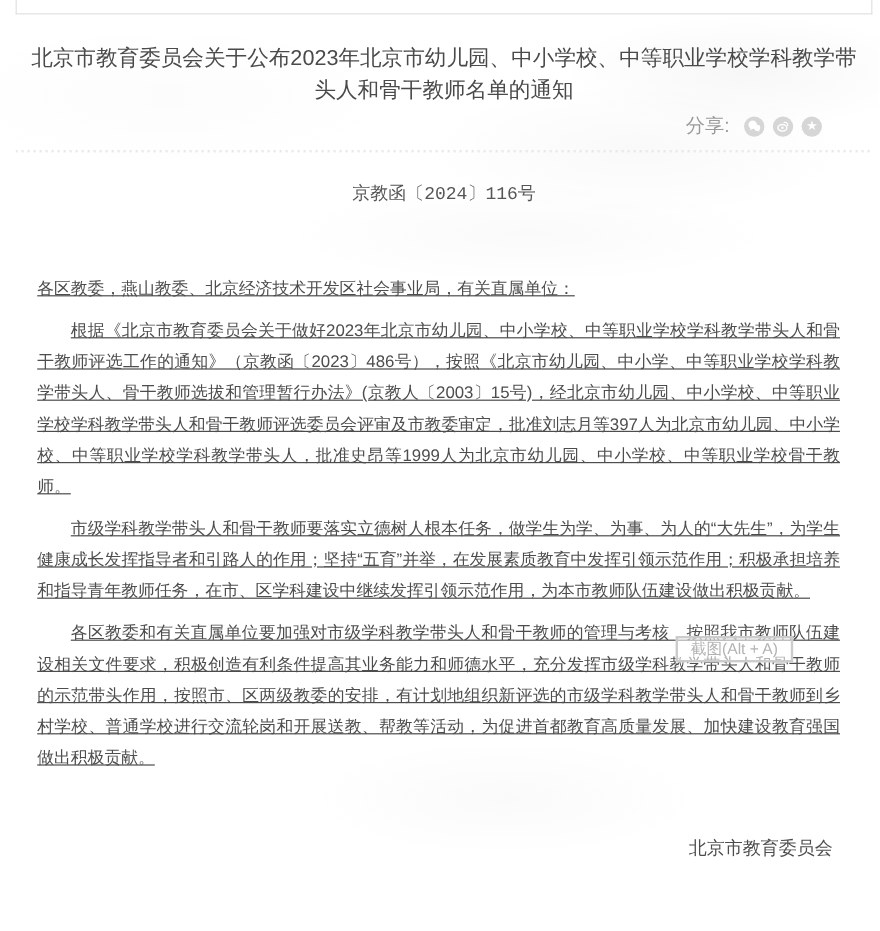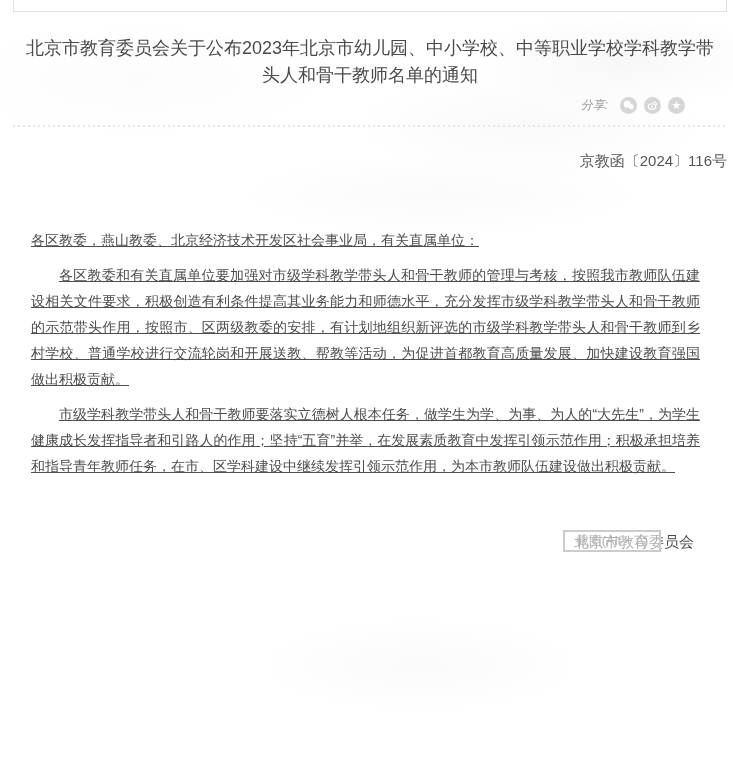--- a/index.html
+++ b/index.html
@@ -46,44 +46,45 @@
 
   .share-row {
     margin-top:6px;
     padding-right:42px;
     height:20px;
     display:flex;
     justify-content:flex-end;
     align-items:center;
     gap:7px;
   }
-  .share-label { font-size:12px; color:#9a9a9a; margin-right:5px;font-style:italic; }
+  .share-label { font-size:16px; color:#9a9a9a; margin-right:5px; }
   .share-icon {
     width:17px; height:17px; border-radius:50%;
     background:#d6d6d6;
     display:inline-flex; align-items:center; justify-content:center;
     cursor:pointer;
   }
   .share-icon svg { display:block; }
   .share-icon .star-glyph { color:#fff; font-size:11px; line-height:17px; }
 
   .dotted-sep {
     margin-top:9px;
     height:4px;
     background-image:repeating-linear-gradient(90deg,#e7e7e7 0 2px, transparent 2px 5px);
     background-size:5px 2px;
     background-position:0 1px;
     background-repeat:repeat-x;
   }
 
   .doc-number {
     margin-top:24px;
-    text-align:right;
+    text-align:center;
     font-size:15px;
     color:#555;
+    font-family:Liberation Mono, monospace;
   }
 
   .doc-body {
     margin-top:56px;
     padding:0 27px 0 18px;
     font-size:14px;
     line-height:26px;
     color:#4d4d4d;
     text-align:justify;
     text-decoration:underline;
@@ -144,22 +145,23 @@
         <span class="star-glyph">★</span>
       </span>
     </div>
 
     <div class="dotted-sep"></div>
 
     <div class="doc-number">京教函〔2024〕116号</div>
 
     <div class="doc-body">
       <p class="salutation">各区教委，燕山教委、北京经济技术开发区社会事业局，有关直属单位：</p>
+      <p class="indent">根据《北京市教育委员会关于做好2023年北京市幼儿园、中小学校、中等职业学校学科教学带头人和骨干教师评选工作的通知》（京教函〔2023〕486号），按照《北京市幼儿园、中小学、中等职业学校学科教学带头人、骨干教师选拔和管理暂行办法》(京教人〔2003〕15号)，经北京市幼儿园、中小学校、中等职业学校学科教学带头人和骨干教师评选委员会评审及市教委审定，批准刘志月等397人为北京市幼儿园、中小学校、中等职业学校学科教学带头人，批准史昂等1999人为北京市幼儿园、中小学校、中等职业学校骨干教师。</p>
+      <p class="indent">市级学科教学带头人和骨干教师要落实立德树人根本任务，做学生为学、为事、为人的“大先生”，为学生健康成长发挥指导者和引路人的作用；坚持“五育”并举，在发展素质教育中发挥引领示范作用；积极承担培养和指导青年教师任务，在市、区学科建设中继续发挥引领示范作用，为本市教师队伍建设做出积极贡献。</p>
       <p class="indent">各区教委和有关直属单位要加强对市级学科教学带头人和骨干教师的管理与考核，按照我市教师队伍建设相关文件要求，积极创造有利条件提高其业务能力和师德水平，充分发挥市级学科教学带头人和骨干教师的示范带头作用，按照市、区两级教委的安排，有计划地组织新评选的市级学科教学带头人和骨干教师到乡村学校、普通学校进行交流轮岗和开展送教、帮教等活动，为促进首都教育高质量发展、加快建设教育强国做出积极贡献。</p>
-      <p class="indent">市级学科教学带头人和骨干教师要落实立德树人根本任务，做学生为学、为事、为人的“大先生”，为学生健康成长发挥指导者和引路人的作用；坚持“五育”并举，在发展素质教育中发挥引领示范作用；积极承担培养和指导青年教师任务，在市、区学科建设中继续发挥引领示范作用，为本市教师队伍建设做出积极贡献。</p>
     </div>
 
     <div class="signature">
       <div class="sign-name">北京市教育委员会</div>
 
     </div>
 
   </div>
 
   <div class="screenshot-tooltip">截图(Alt + A)</div>

